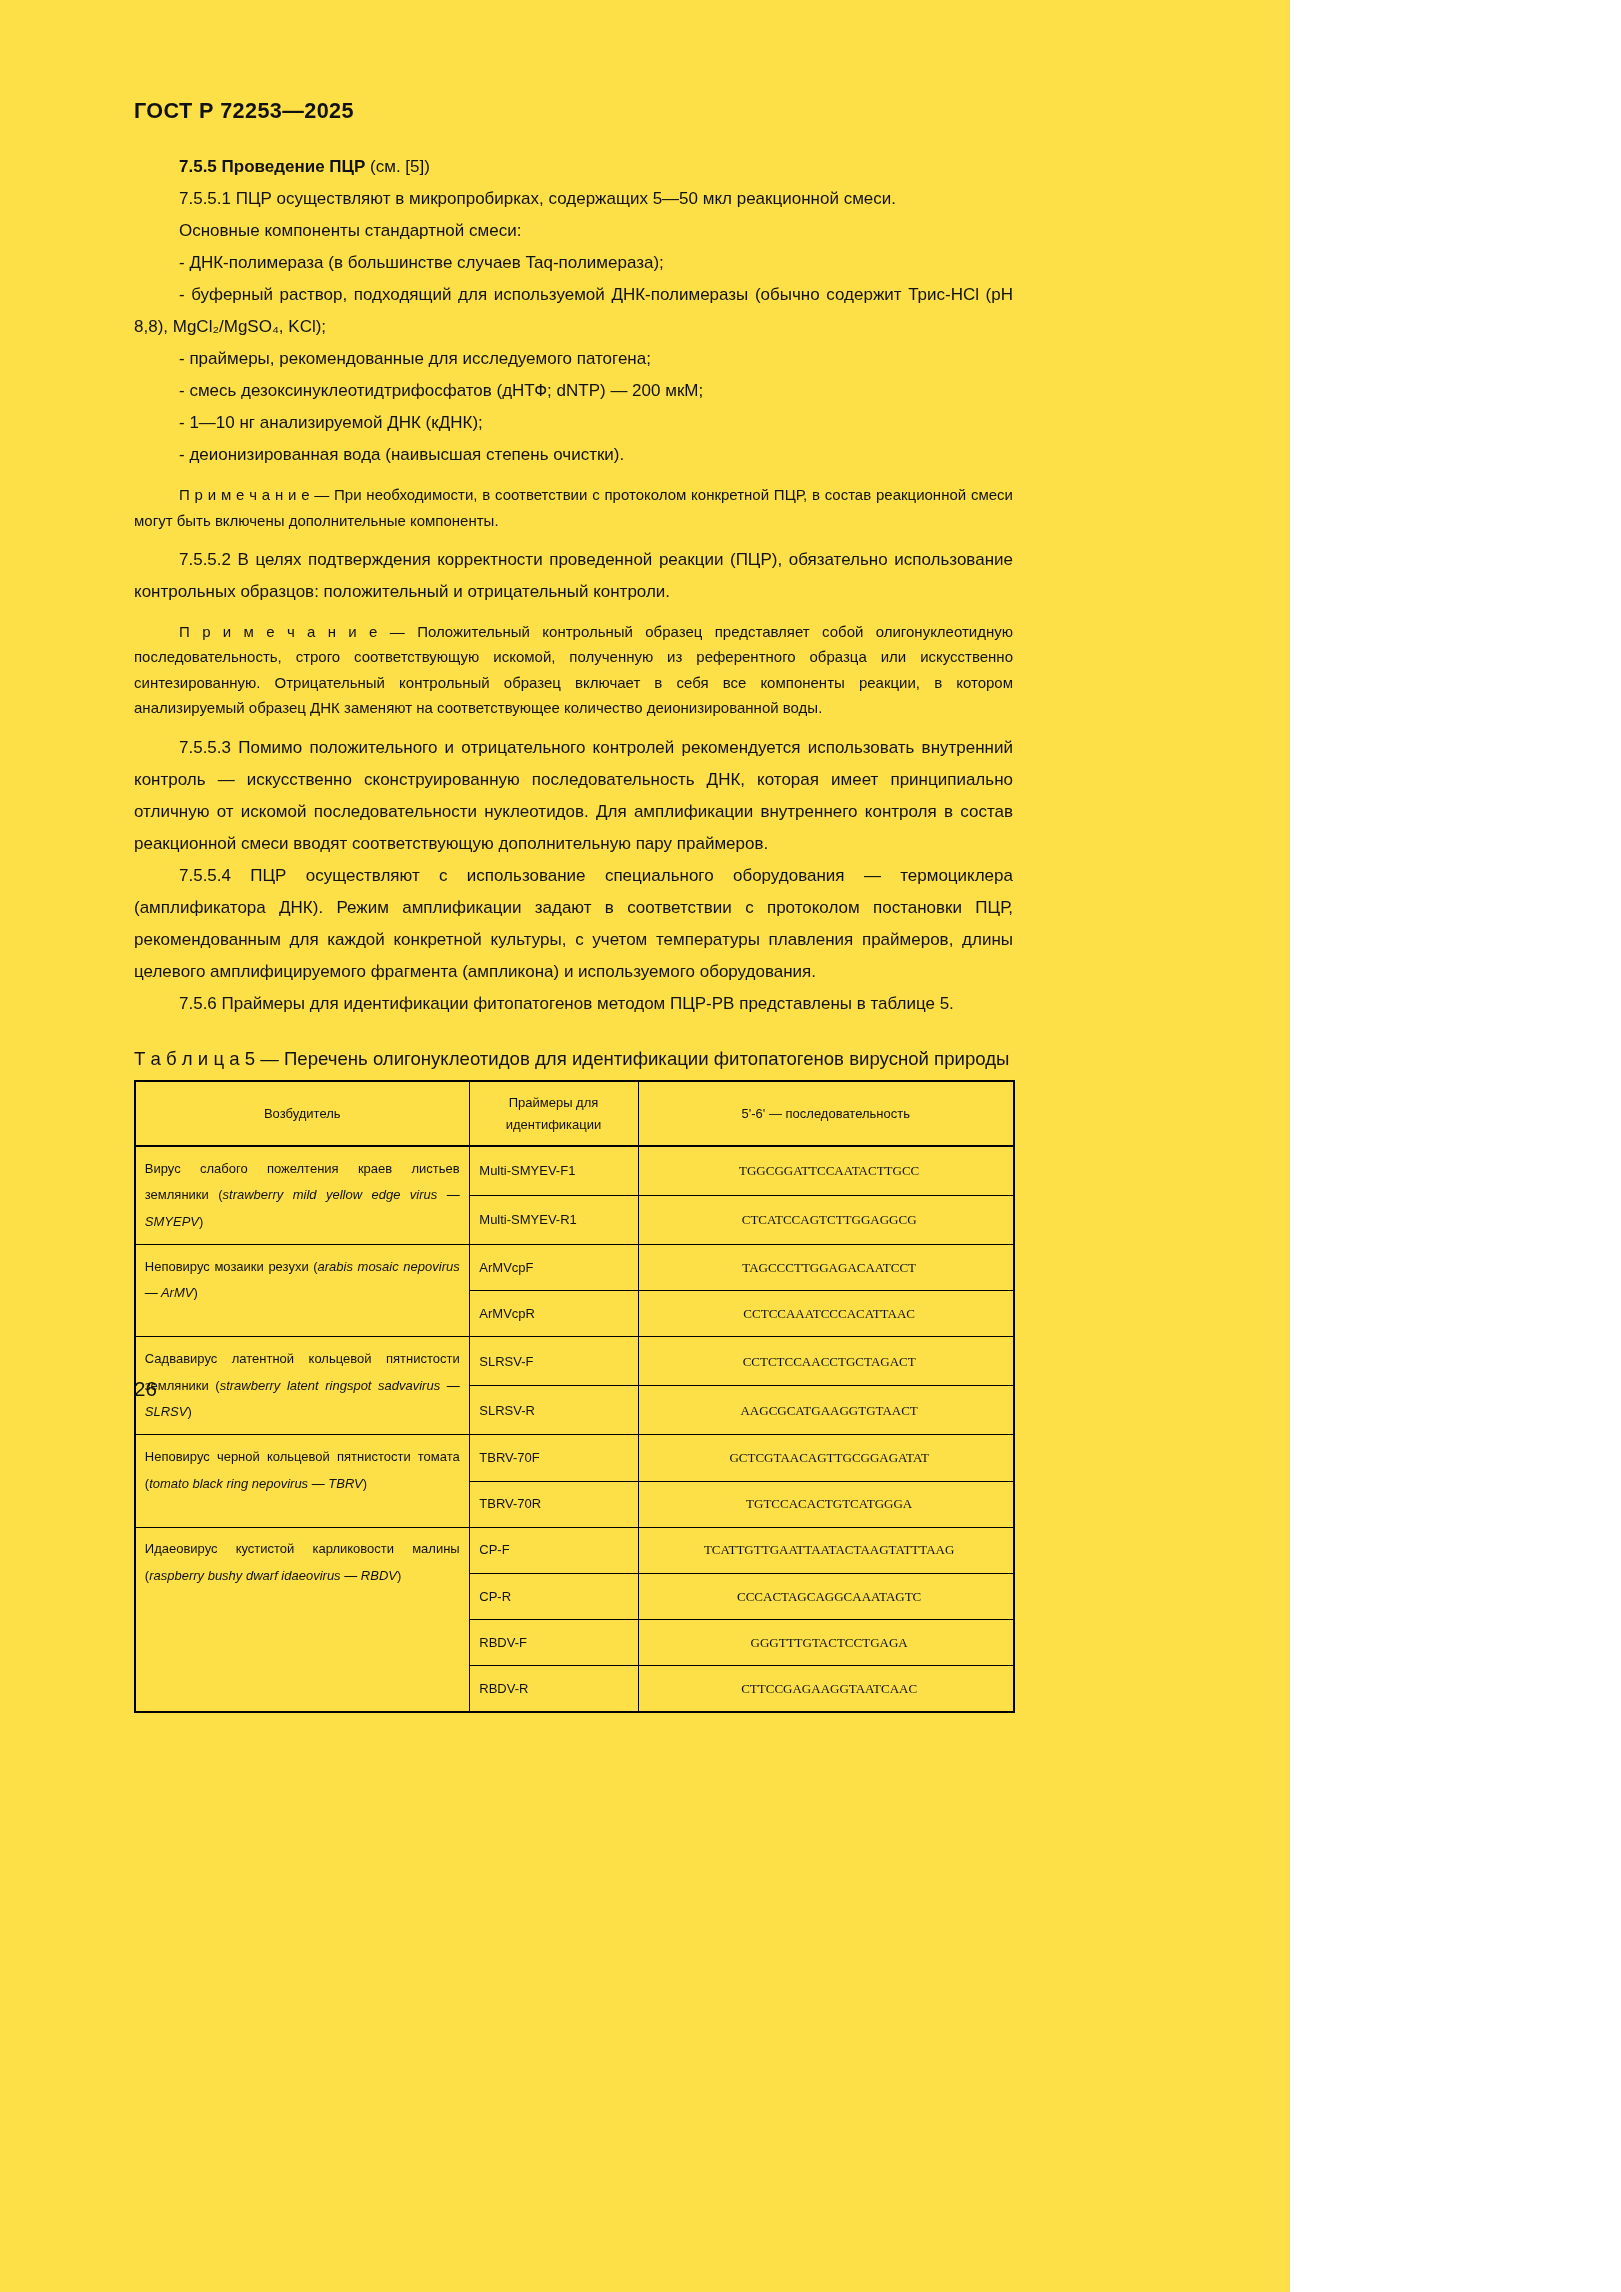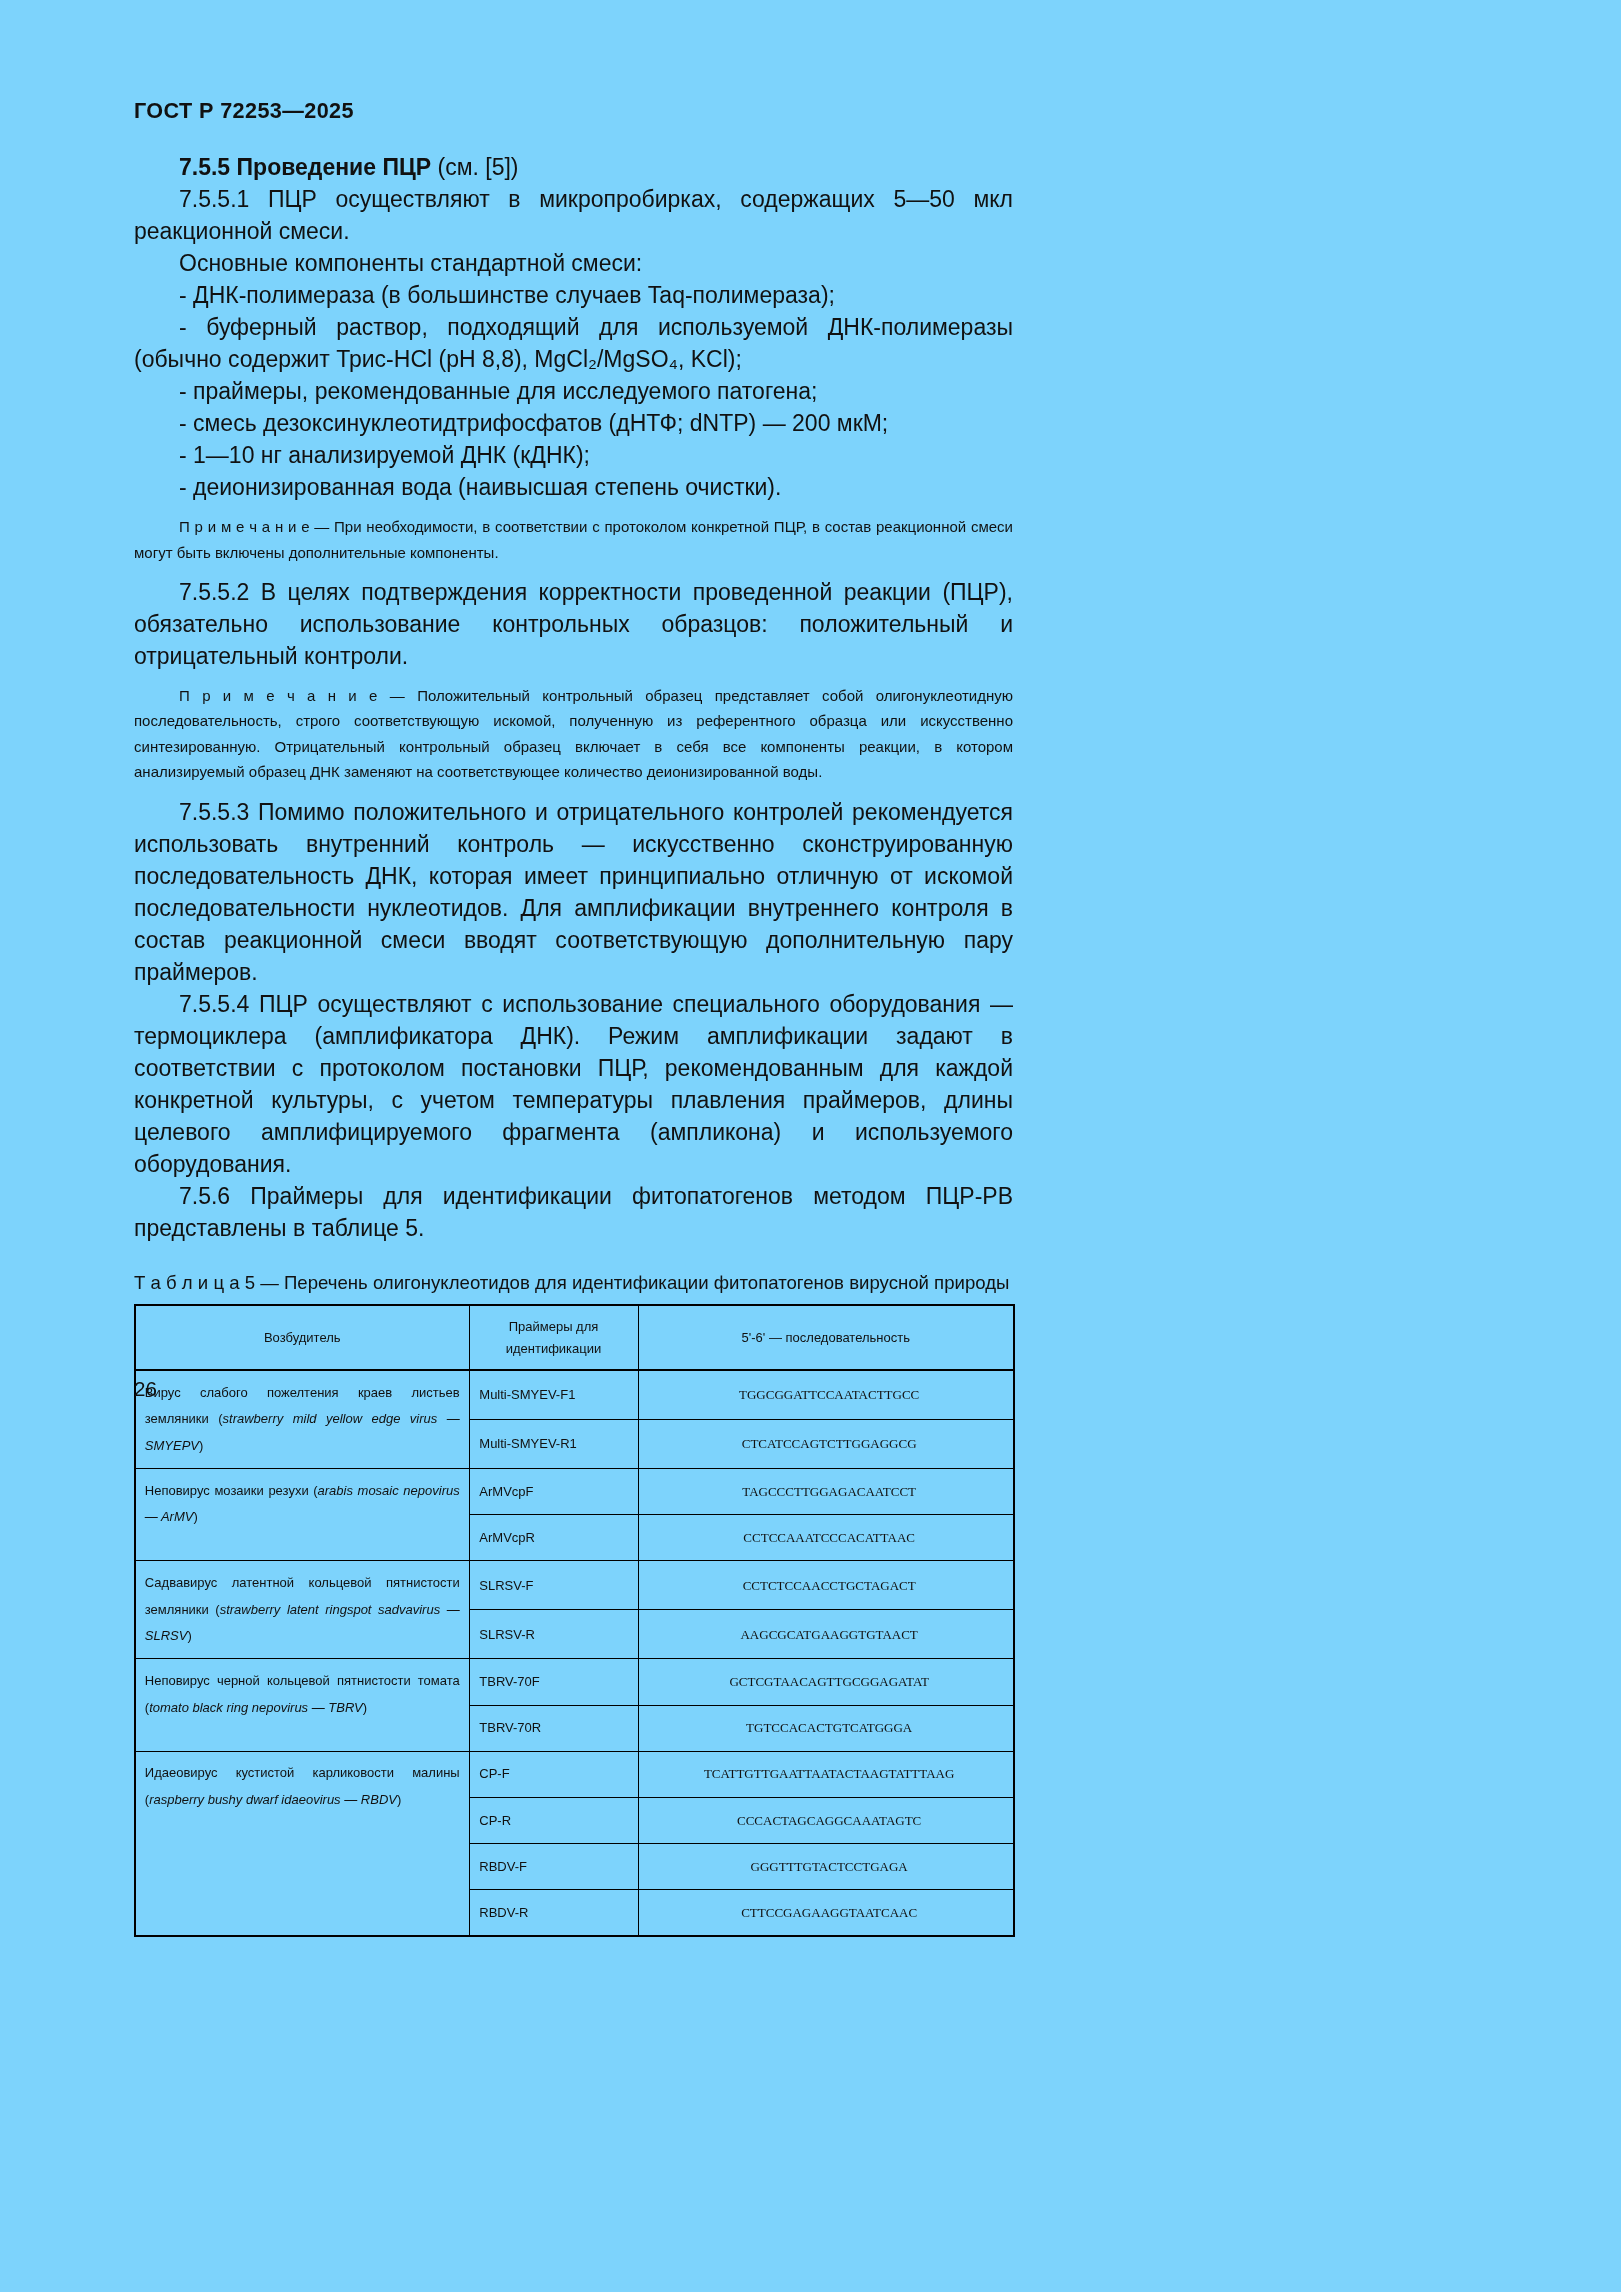--- a/index.html
+++ b/index.html
@@ -7,38 +7,38 @@
   body {
     width: 1621px;
     height: 2293px;
     background: #ffffff;
     font-family: "Liberation Sans", sans-serif;
     color: #111111;
     position: relative;
   }
   .page {
     position: relative;
-    width: 1621px;
+    width: 1290px;
     height: 2293px;
-    background: #7dd3fc;
+    background: #fde047;
   }
   .content {
     position: absolute;
     left: 134px;
     top: 98px;
     width: 879px;
   }
   .doc-header {
     font-size: 21.6px;
     font-weight: bold;
     letter-spacing: 0.4px;
     margin: 0 0 27.4px 0;
   }
   .para {
-    font-size: 23px;
+    font-size: 17px;
     line-height: 32px;
     text-align: justify;
     text-indent: 45px;
     margin: 0;
   }
   .para .bold { font-weight: bold; }
   .note {
     font-size: 15px;
     line-height: 25.5px;
     text-align: justify;

